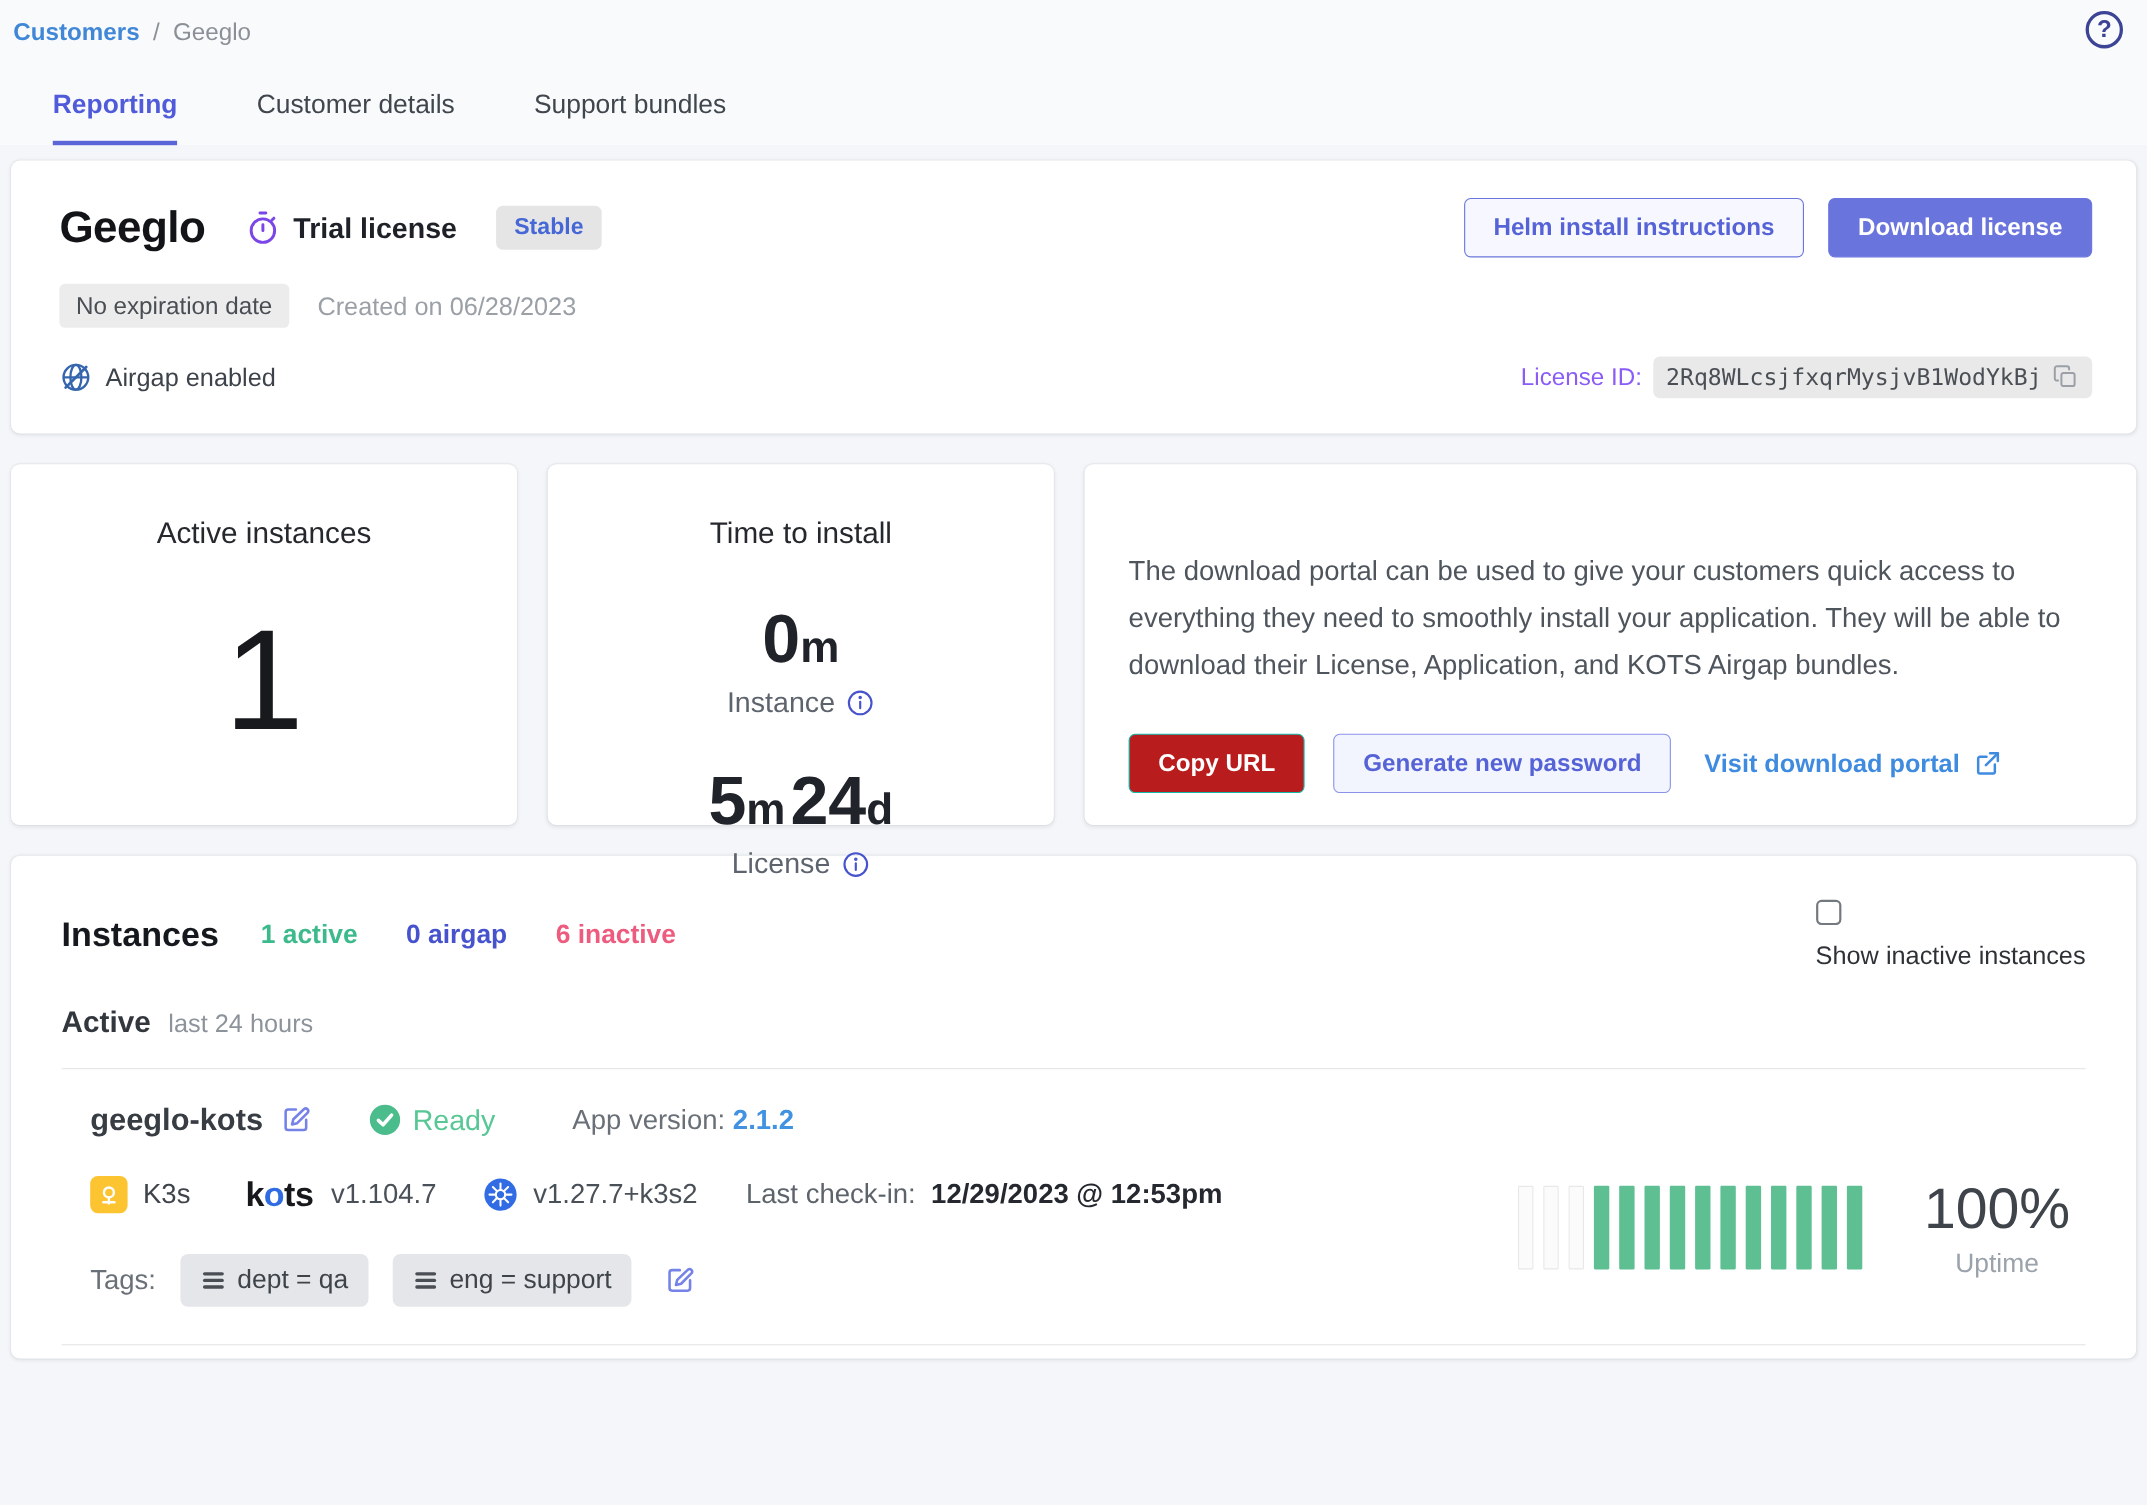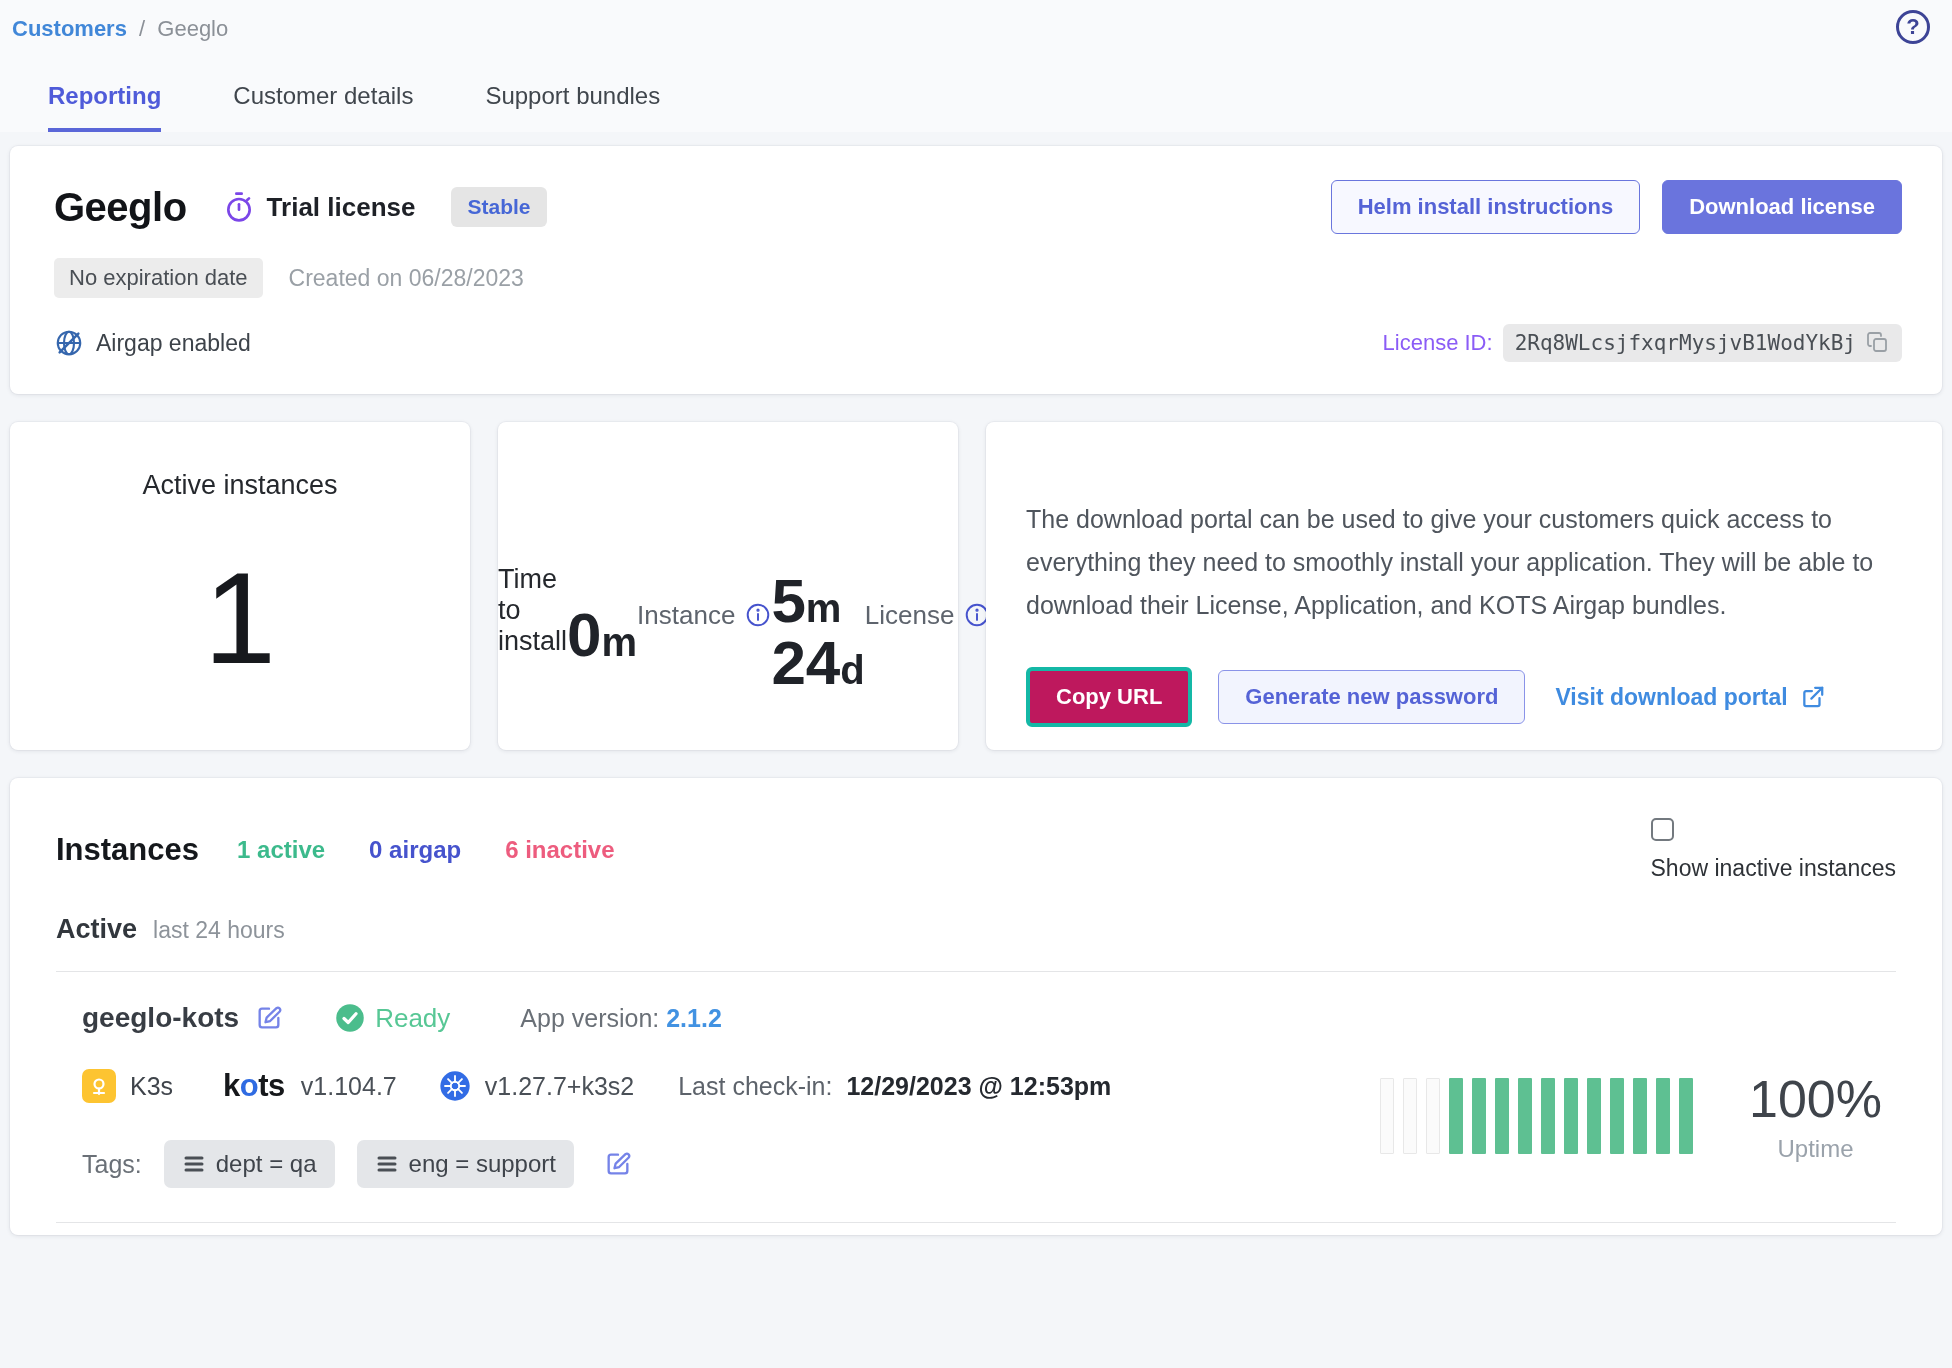--- a/index.html
+++ b/index.html
@@ -54,40 +54,40 @@
   .cc-licenseid .lid-label { font-size:22px; color:#8b5cf6; }
   .lid-pill {
     background:#e9e9ea; border-radius:6px; padding:7px 12px;
     display:flex; align-items:center; gap:10px;
   }
   .lid-value { font-family:"DejaVu Sans Mono", monospace; font-size:21px; color:#4a4f55; }
 
   
   .stats-row { display:flex; gap:28px; margin:28px 10px 0 10px; height:328px; }
   .stat-card1 { width:460px; display:flex; flex-direction:column; align-items:center; padding-top:48px; }
-  .stat-card2 { width:460px; display:flex; flex-direction:row; align-items:center; padding-top:48px; }
+  .stat-card2 { width:460px; display:flex; flex-direction:column; align-items:center; padding-top:48px; }
   .stat-title { font-size:27px; color:#25282d; }
   .big-number { font-size:130px; color:#17191d; margin-top:52px; line-height:1; }
   .tti-value { margin-top:50px; line-height:1; color:#202329; font-weight:700; }
   .tti-value .num { font-size:62px; }
   .tti-value .unit { font-size:40px; }
   .tti-label { display:flex; align-items:center; gap:10px; font-size:26px; color:#5e646d; margin-top:10px; }
   .tti-group2 { margin-top:44px; }
 
   
   .stat-card3 { flex:1; padding:36px 40px; }
   .dp-header { display:flex; align-items:baseline; }
   .dp-title { font-size:30px; font-weight:700; color:#1d2025; }
   .dp-meta { margin-left:auto; font-size:22px; }
   .dp-meta .m1 { color:#7d838b; }
   .dp-meta .m2 { color:#38809f; font-weight:700; cursor:pointer; }
   .dp-meta .m3 { color:#454b52; }
   .dp-desc { margin-top:40px; font-size:25px; line-height:1.72; color:#4f555d; max-width:890px; }
   .dp-actions { margin-top:40px; display:flex; align-items:center; gap:26px; }
-  .btn-copyurl { background:#be185d; color:#fff; border:4px solid #14b8a6; }
+  .btn-copyurl { background:#b91c1c; color:#fff; border:1px solid #14b8a6; }
   .btn-genpass { background:#f2f4fe; color:#5563d6; border:1px solid #8a93e8; }
   .dp-visit { display:flex; align-items:center; gap:12px; color:#3f8be0; font-size:23px; font-weight:700; cursor:pointer; margin-left:4px; }
 
   
   .instances-card { margin:28px 10px 0 10px; padding:40px 46px 0 46px; min-height:457px; }
   .inst-header { display:flex; align-items:center; }
   .inst-title { font-size:31px; font-weight:700; color:#15181c; }
   .inst-counts { display:flex; gap:44px; margin-left:38px; font-size:24px; font-weight:700; }
   .cnt-green { color:#3cba8c; }
   .cnt-blue { color:#4653cd; }

